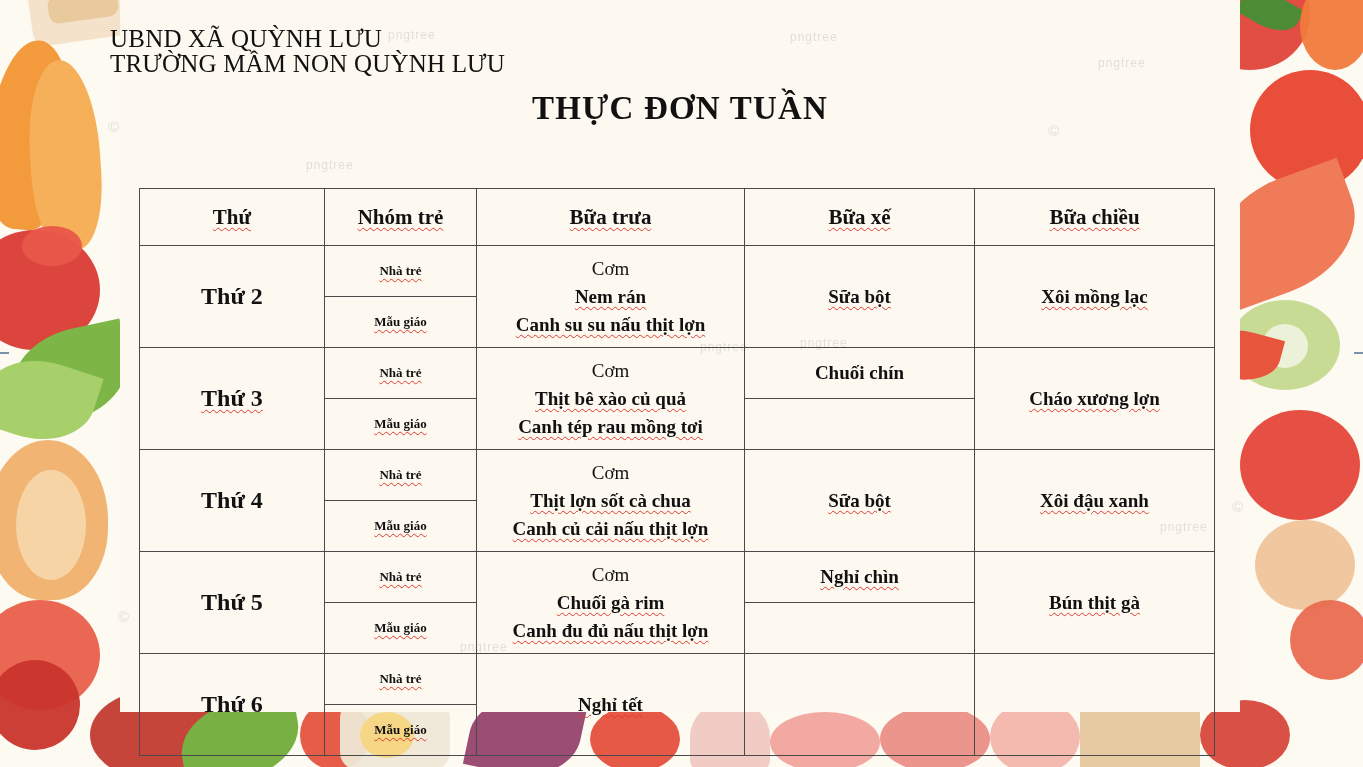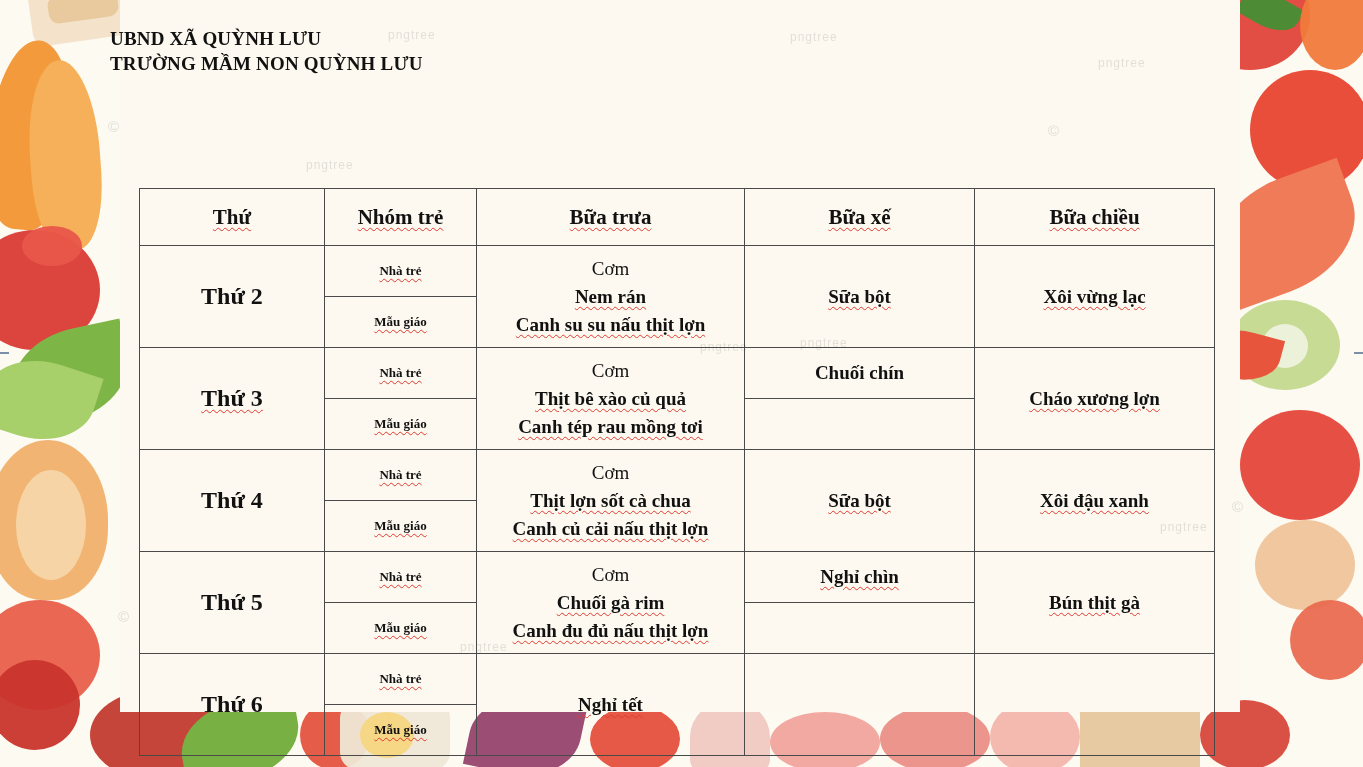--- a/index.html
+++ b/index.html
@@ -80,22 +80,22 @@
     height: 712px;
     z-index: 10;
   }
 
   .org {
     position: absolute;
     left: -10px;
     top: 26px;
     width: 520px;
     font-family: "Liberation Serif", serif;
-    font-weight: bold;
-    font-size: 19px;
+    font-weight: normal;
+    font-size: 25px;
     line-height: 25px;
     color: #111;
     letter-spacing: 0.2px;
   }
   .org div { white-space: nowrap; }
 
   .title {
     position: absolute;
     left: 0;
     top: 90px;
@@ -273,20 +273,21 @@
   <div class="wmc" style="left:1232px;top:498px;">©</div>
   <div class="wmc" style="left:118px;top:608px;">©</div>
 
   <div class="content">
 
     <div class="org">
       <div>UBND XÃ  QUỲNH LƯU</div>
       <div>TRƯỜNG MẦM NON QUỲNH LƯU</div>
     </div>
 
+    <div class="title">THỰC ĐƠN TUẦN</div>
 
 
     <table class="menu">
       <colgroup>
         <col class="c-thu">
           <col class="c-nhom">
           <col class="c-trua">
           <col class="c-xe">
           <col class="c-chieu">
       </colgroup>
@@ -303,21 +304,21 @@
 
         <tr>
           <td class="day" rowspan="2"><span>Thứ 2</span></td>
           <td class="group"><span class="sq">Nhà trẻ</span></td>
           <td class="meal" rowspan="2">
             <div class="n">Cơm</div>
             <div class="b sq">Nem rán</div>
             <div class="b sq">Canh su su nấu thịt lợn</div>
           </td>
           <td class="snack" rowspan="2"><span class="sq">Sữa bột</span></td>
-          <td class="dinner" rowspan="2"><span class="sq">Xôi vừng lạc</span></td>
+          <td class="dinner" rowspan="2"><span class="sq">Xôi mồng lạc</span></td>
         </tr>
         <tr>
           <td class="group"><span class="sq">Mẫu giáo</span></td>
         </tr>
 
         <tr>
           <td class="day" rowspan="2"><span class="sq">Thứ 3</span></td>
           <td class="group"><span class="sq">Nhà trẻ</span></td>
           <td class="meal" rowspan="2">
             <div class="n">Cơm</div>

